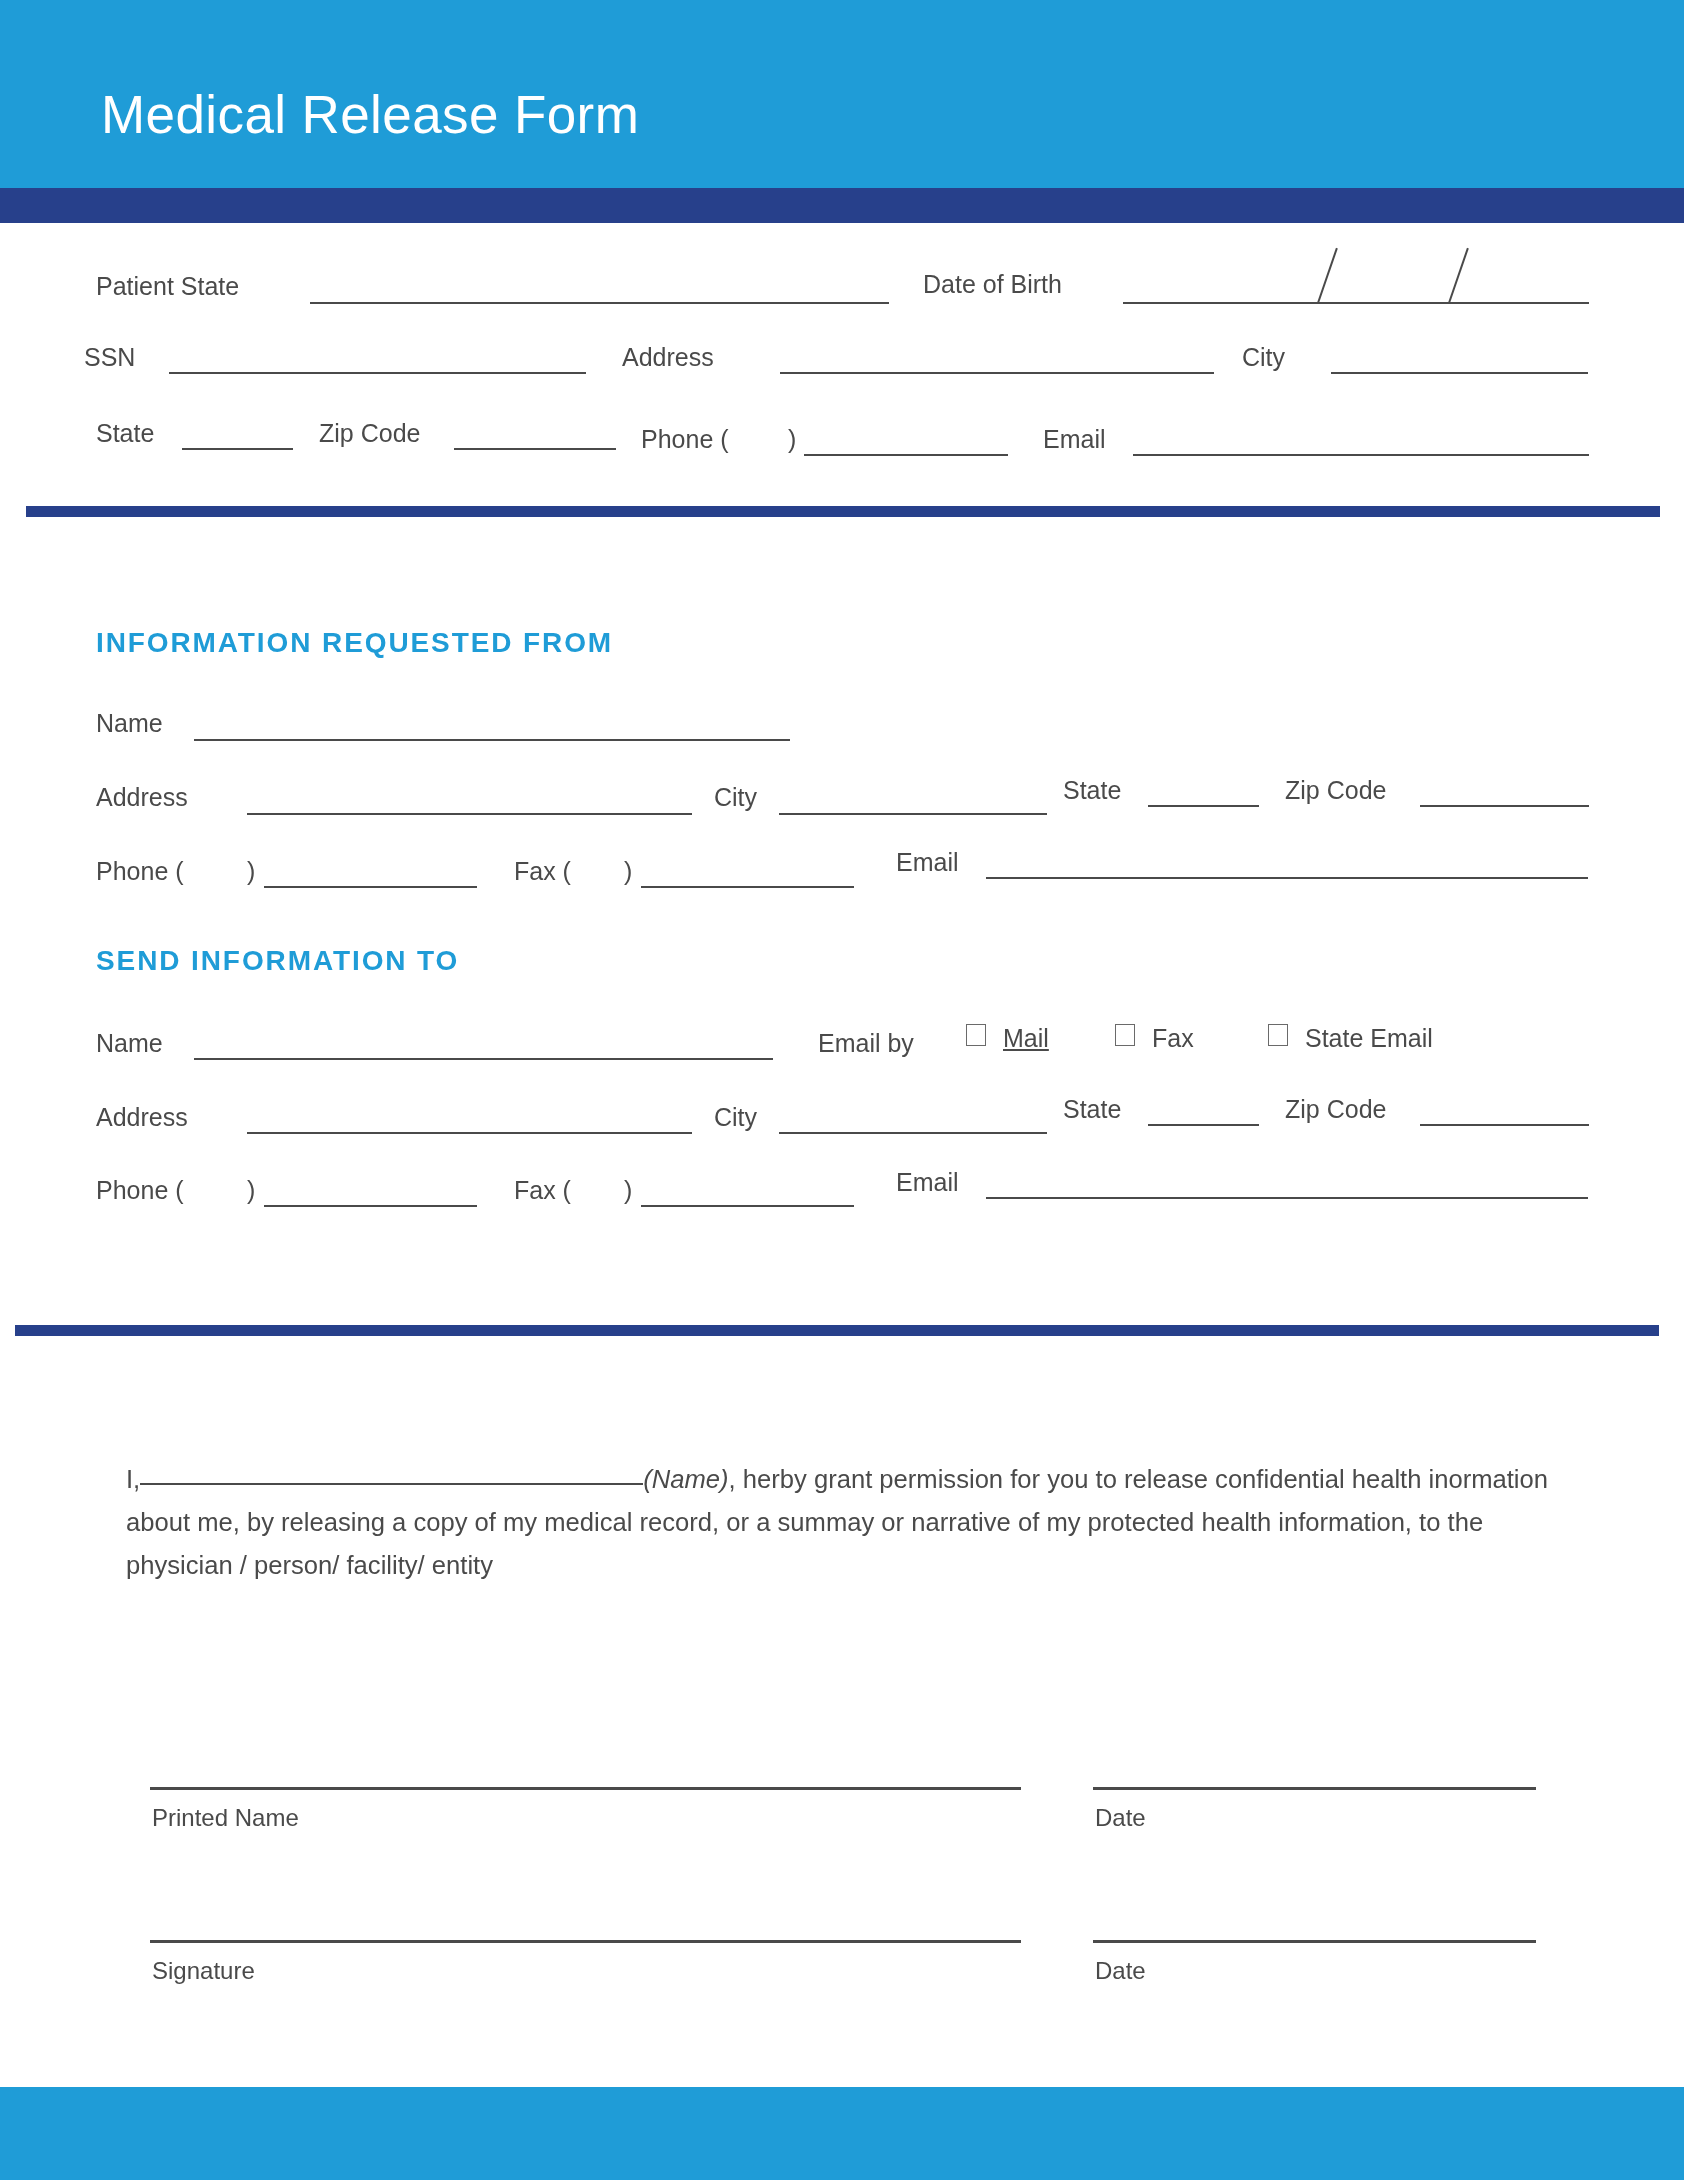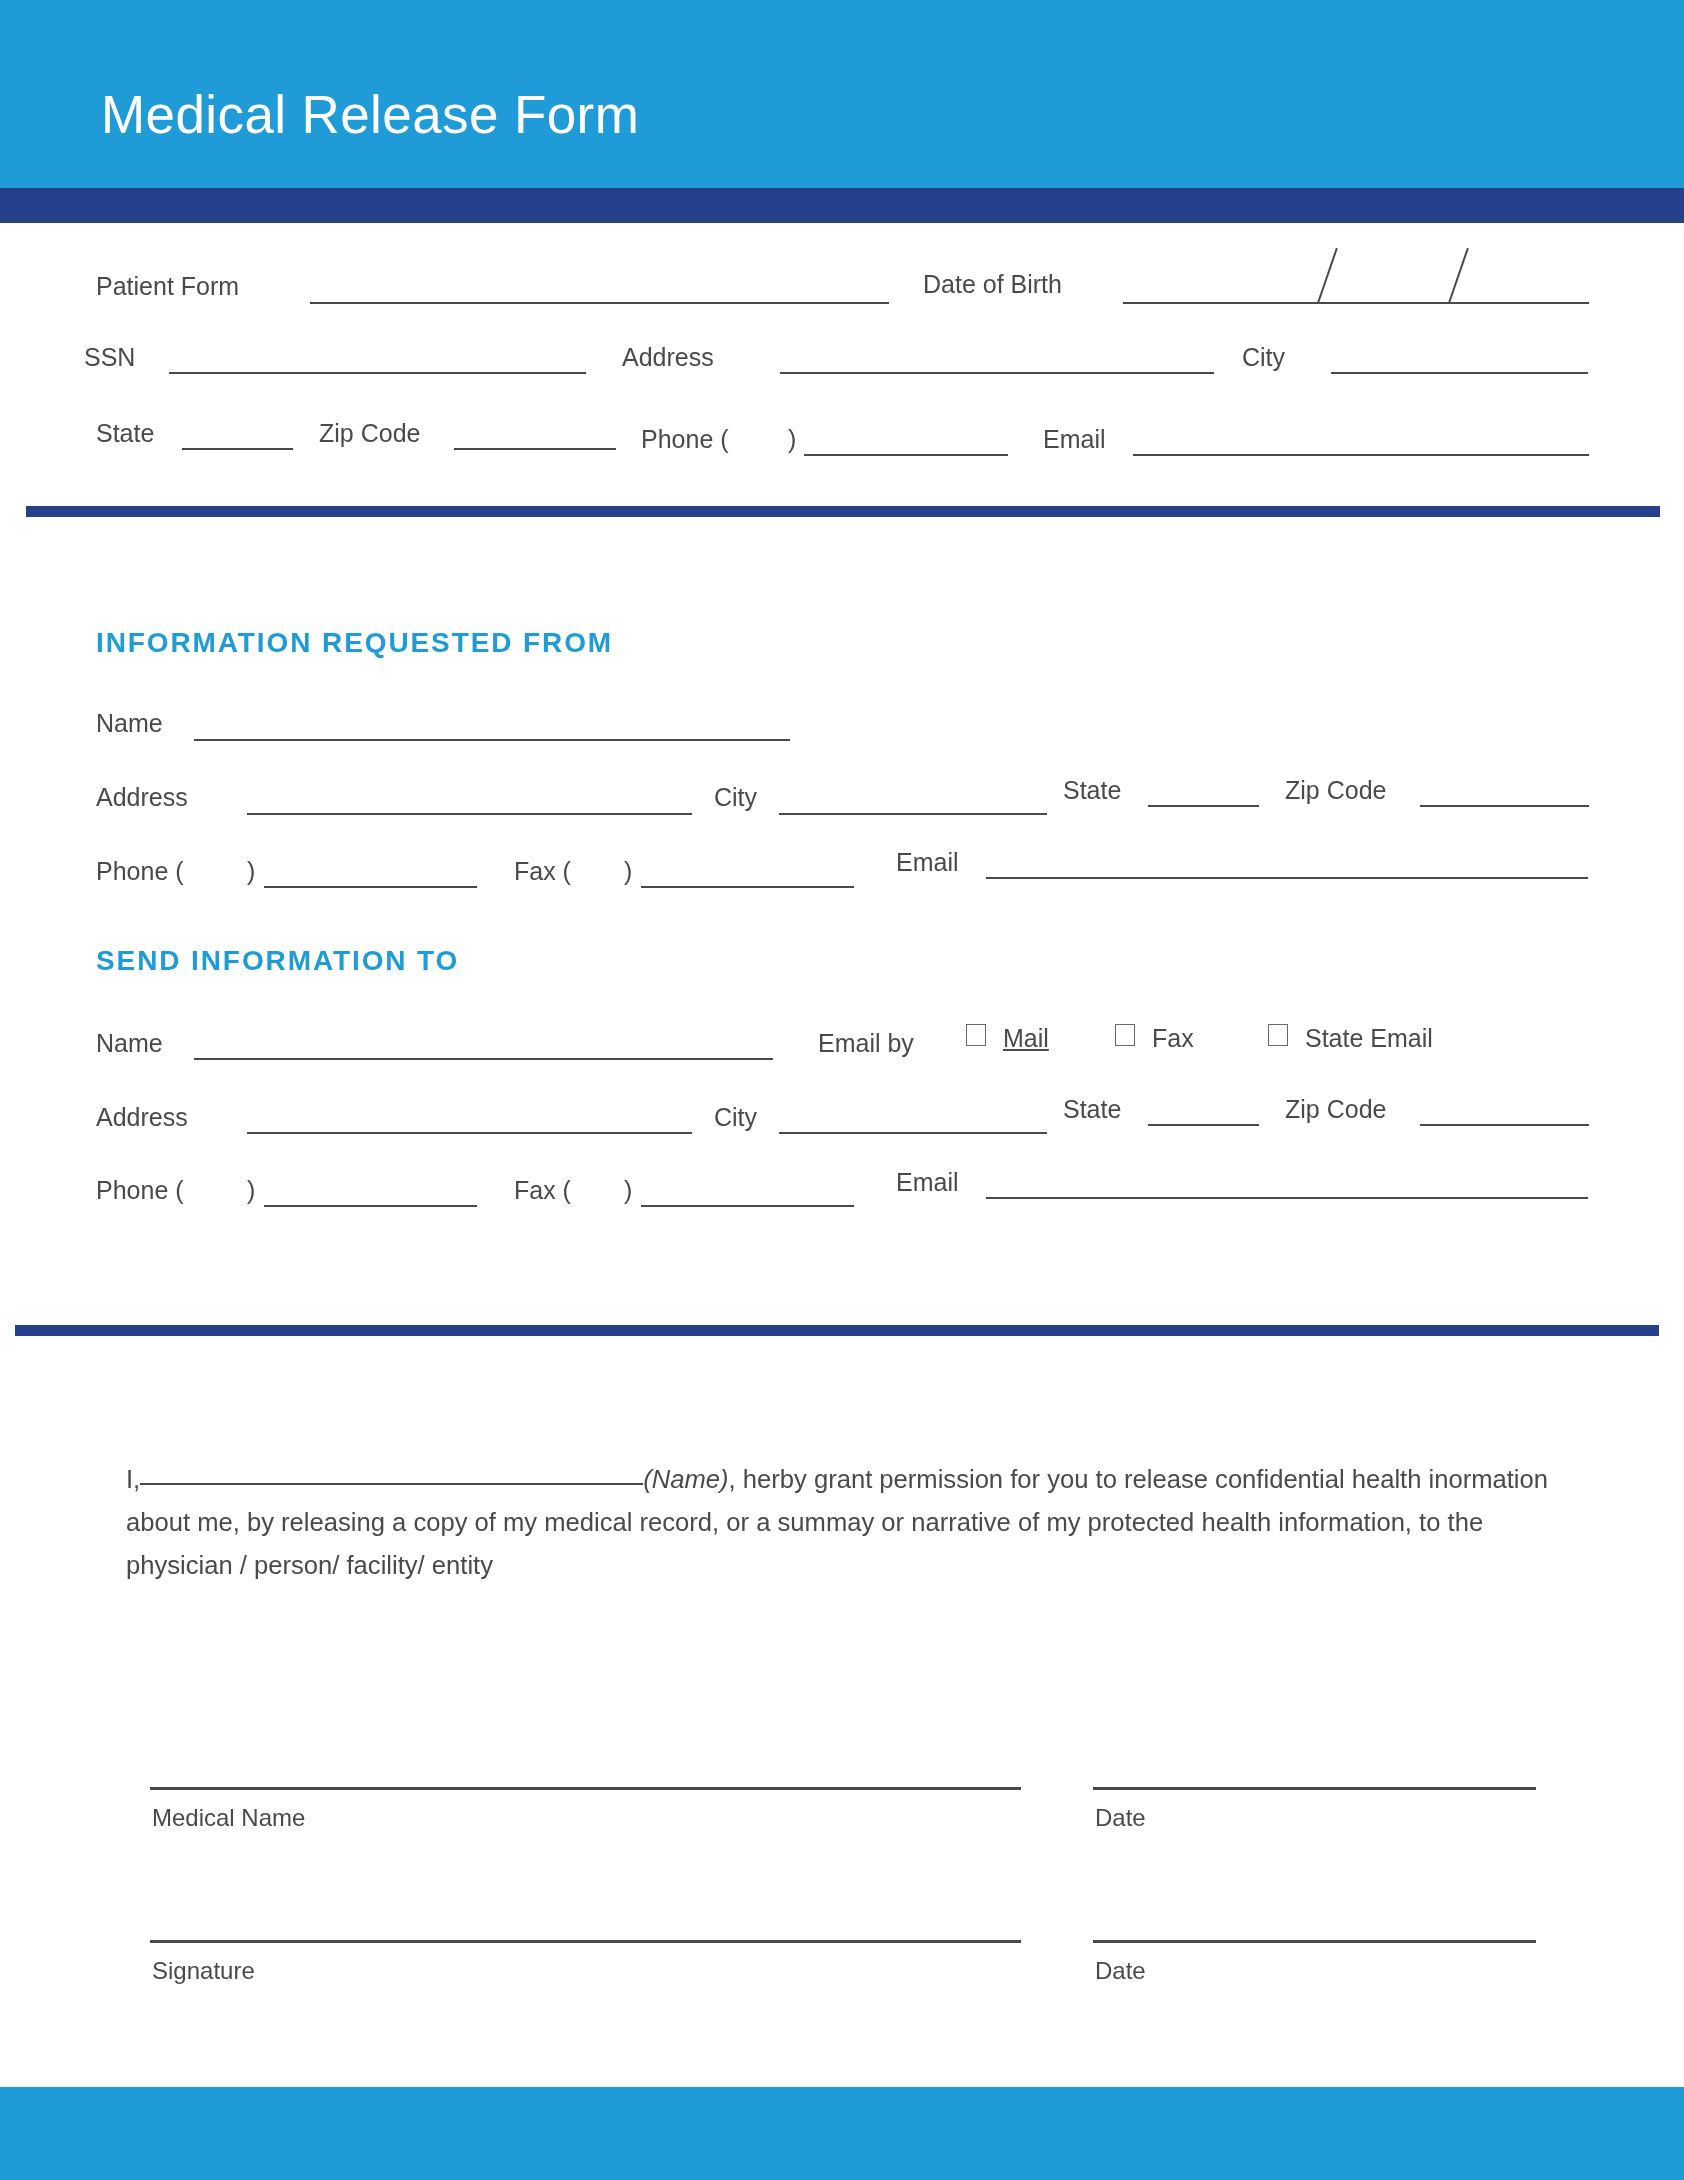--- a/index.html
+++ b/index.html
@@ -136,21 +136,21 @@
     line-height: 1;
   }
 </style>
 </head>
 <body>
 
 <div class="header-band"></div>
 <div class="header-title">Medical Release Form</div>
 <div class="header-underbar"></div>
 
-<div class="fld" style="left:96px; top:274px;">Patient Form</div>
+<div class="fld" style="left:96px; top:274px;">Patient State</div>
 <div class="rule" style="left:310px; top:302px; width:579px;"></div>
 
 <div class="fld" style="left:923px; top:272px;">Date of Birth</div>
 <div class="rule" style="left:1123px; top:302px; width:179px;"></div>
 <div class="slash" style="left:1317px; top:245px; height:58px; transform: rotate(19deg);"></div>
 <div class="rule" style="left:1252px; top:302px; width:187px;"></div>
 <div class="slash" style="left:1448px; top:245px; height:58px; transform: rotate(19deg);"></div>
 <div class="rule" style="left:1397px; top:302px; width:192px;"></div>
 
 <div class="fld" style="left:84px; top:345px;">SSN</div>
@@ -242,21 +242,21 @@
 <div class="rule" style="left:641px; top:1205px; width:213px;"></div>
 
 <div class="fld" style="left:896px; top:1170px;">Email</div>
 <div class="rule" style="left:986px; top:1197px; width:602px;"></div>
 
 <div class="divider d2"></div>
 
 <div class="consent"><span>I,</span><span class="nameblank"></span><em>(Name)</em><span>, herby grant permission for you to release confidential</span> <span>health inormation about me, by releasing a copy of my medical record, or a summay or narrative of</span> <span>my protected health information, to the physician / person/ facility/ entity</span></div>
 
 <div class="sig-line" style="left:150px; top:1787px; width:871px;"></div>
-<div class="sig-label" style="left:152px; top:1806px;">Medical Name</div>
+<div class="sig-label" style="left:152px; top:1806px;">Printed Name</div>
 
 <div class="sig-line" style="left:1093px; top:1787px; width:443px;"></div>
 <div class="sig-label" style="left:1095px; top:1806px;">Date</div>
 
 <div class="sig-line" style="left:150px; top:1940px; width:871px;"></div>
 <div class="sig-label" style="left:152px; top:1959px;">Signature</div>
 
 <div class="sig-line" style="left:1093px; top:1940px; width:443px;"></div>
 <div class="sig-label" style="left:1095px; top:1959px;">Date</div>
 

